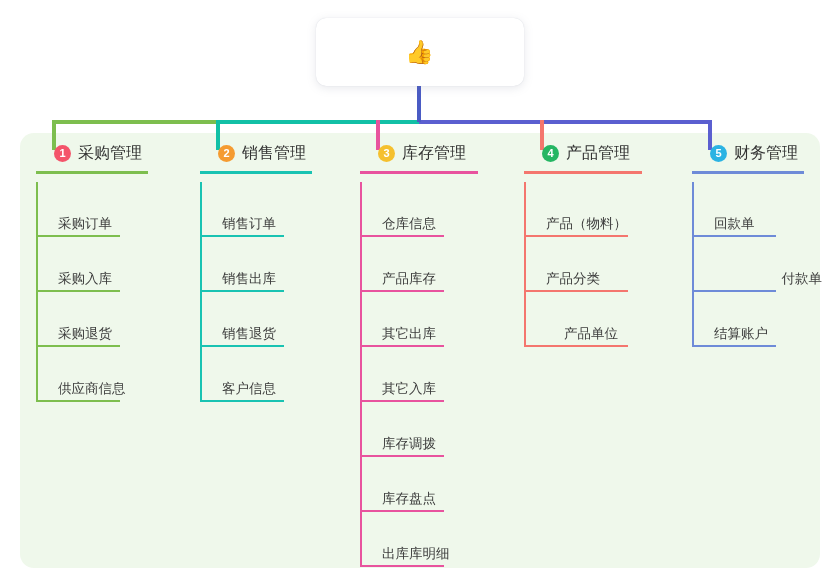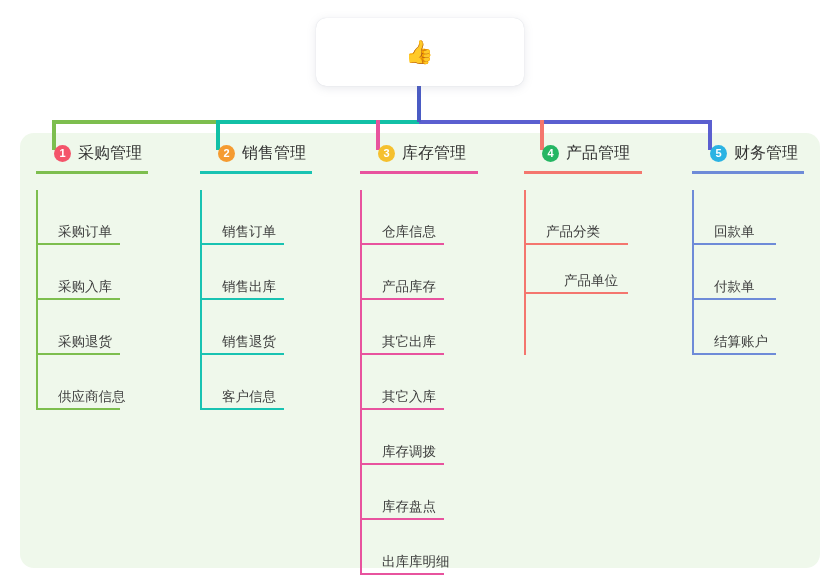--- a/index.html
+++ b/index.html
@@ -110,21 +110,21 @@
     white-space: nowrap;
   }
   .head-rule {
     height: 3px;
     margin-top: 5px;
   }
 
   
   .leaves {
     position: relative;
-    margin-top: 16px;
+    margin-top: 8px;
   }
   .spine {
     position: absolute;
     left: 0px;
     top: 0px;
     width: 2px;
   }
   .leaf {
     position: relative;
     box-sizing: border-box;
@@ -260,42 +260,46 @@
     </div>
     <div class="column" style="left: 524px; width: 160px;">
       <div class="col-head">
         <span class="badge" style="background: rgb(37, 182, 99);">4</span>
         <span class="col-title">产品管理</span>
       </div>
       <div class="head-rule" style="width: 118px; background: rgb(244, 118, 110);"></div>
       <div class="leaves">
         <div class="spine" style="background: rgb(244, 118, 110); height: 165px;"></div>
         <div class="leaf" style="height: 55px;">
+          <span class="leaf-label">产品（物料）</span>
+          <div class="leaf-rule" style="width: 104px; background: rgb(244, 118, 110);"></div>
+        </div>
+        <div class="leaf" style="height: 55px;">
           <span class="leaf-label">产品分类</span>
           <div class="leaf-rule" style="width: 104px; background: rgb(244, 118, 110);"></div>
         </div>
-        <div class="leaf" style="height: 49px; padding-left: 40px;">
+        <div class="leaf" style="height: 55px; padding-left: 40px;">
           <span class="leaf-label">产品单位</span>
           <div class="leaf-rule" style="width: 104px; background: rgb(244, 118, 110);"></div>
         </div>
       </div>
     </div>
     <div class="column" style="left: 692px; width: 130px;">
       <div class="col-head">
         <span class="badge" style="background: rgb(43, 179, 227);">5</span>
         <span class="col-title">财务管理</span>
       </div>
       <div class="head-rule" style="width: 112px; background: rgb(110, 139, 216);"></div>
       <div class="leaves">
         <div class="spine" style="background: rgb(110, 139, 216); height: 165px;"></div>
         <div class="leaf" style="height: 55px;">
           <span class="leaf-label">回款单</span>
           <div class="leaf-rule" style="width: 84px; background: rgb(110, 139, 216);"></div>
         </div>
-        <div class="leaf" style="height: 55px;">
+        <div class="leaf" style="height: 55px; justify-content: flex-end;">
           <span class="leaf-label">付款单</span>
           <div class="leaf-rule" style="width: 84px; background: rgb(110, 139, 216);"></div>
         </div>
         <div class="leaf" style="height: 55px;">
           <span class="leaf-label">结算账户</span>
           <div class="leaf-rule" style="width: 84px; background: rgb(110, 139, 216);"></div>
         </div>
       </div>
     </div>
   </div>

